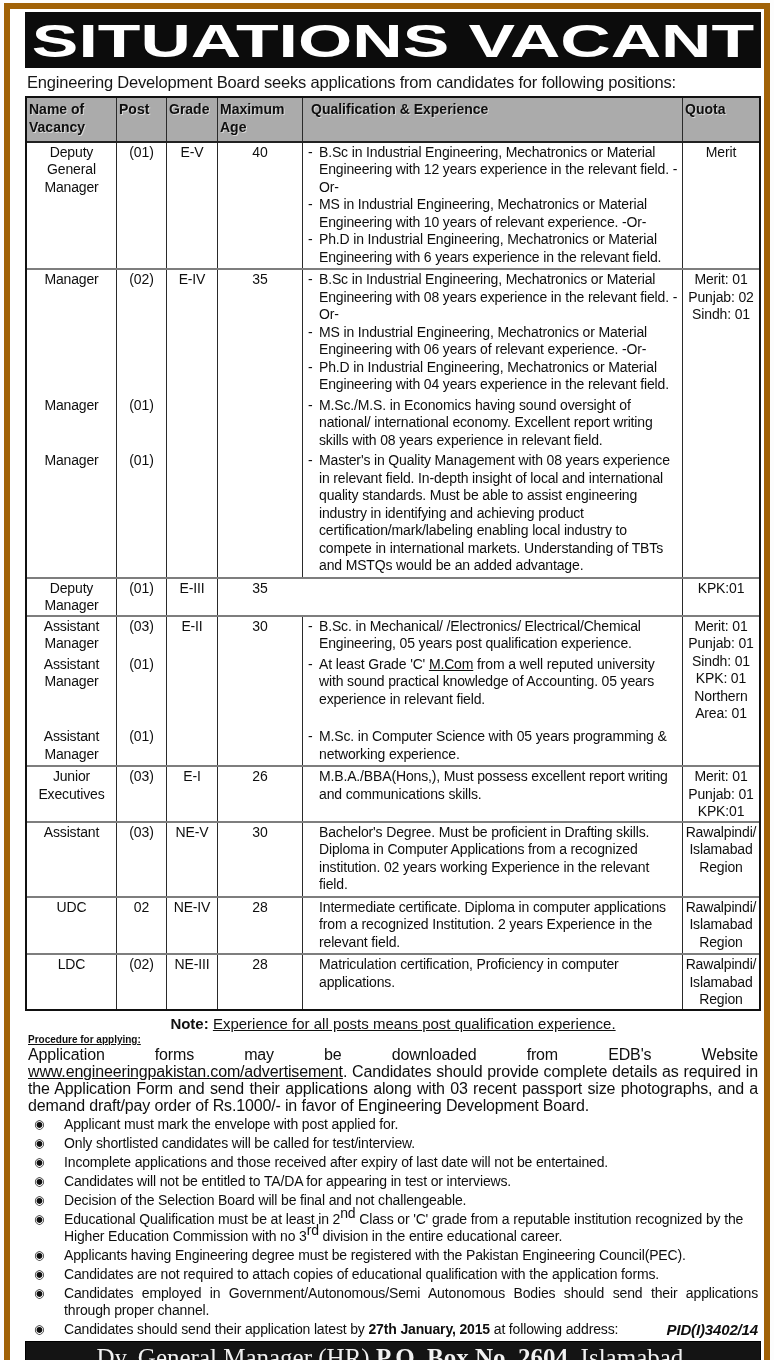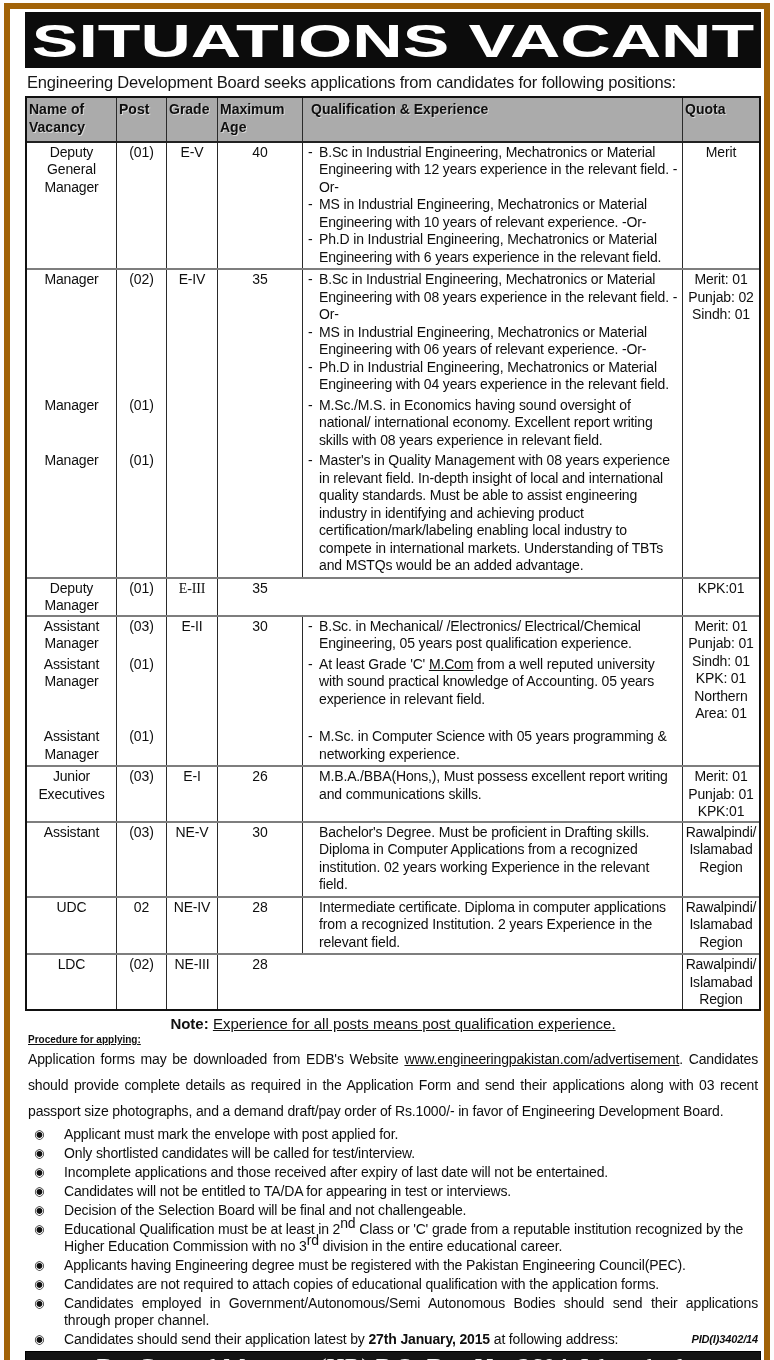--- a/index.html
+++ b/index.html
@@ -31,27 +31,27 @@
   .qitem .dash{flex:none;width:11px;}
   .qitem .qtext{flex:1;}
   .gap{padding-top:18px;}
   u,.u{text-decoration:underline;}
   .b{font-weight:bold;}
   sup{font-size:14px;line-height:0;}
 
   .note-row{text-align:center;font-size:15px;margin:4px 0 2px 0;color:#111;}
   .proc{padding:0 3px;}
   .proc-heading{font-weight:bold;text-decoration:underline;font-size:10px;margin:1px 0 1px 0;}
-  .intro{font-size:14px;line-height:26px;text-align:justify;letter-spacing:-0.15px;}
+  .intro{font-size:16px;line-height:17px;text-align:justify;letter-spacing:-0.15px;}
   .bullets{margin:2px 0 0 0;padding:0;list-style:none;}
   .bullets li{display:flex;margin:2px 0;font-size:14px;line-height:17px;letter-spacing:-0.15px;}
   .bullets .bullet-icon{flex:none;width:13px;margin:0 17px 0 6px;font-size:12px;line-height:17px;}
   .bullets li.justify .btext{text-align:justify;}
   .btext{flex:1;}
-  .pid{flex:none;margin-left:auto;padding-left:8px;font-style:italic;font-weight:bold;font-size:11px;align-self:flex-end;}
+  .pid{flex:none;margin-left:auto;padding-left:8px;font-style:italic;font-weight:bold;font-size:15px;align-self:flex-end;}
 
   .footer-bar{margin-top:3px;background:#141414;border:1px solid #000;color:#f2f2f2;text-align:center;
               font-family:"Liberation Serif","DejaVu Serif",serif;font-size:25px;padding:2px 0 6px 0;}
   .download-note{color:#ff0000;font-weight:bold;font-size:19.5px;text-align:center;margin-top:10px;
                  font-family:"Liberation Sans",sans-serif;}
 </style>
 </head>
 <body>
 
 <div class="frame">
@@ -135,21 +135,21 @@
           <div class="cell grade-cell bl" style="grid-area: 1 / 3 / span 3;">E-IV</div>
           <div class="cell age-cell bl" style="grid-area: 1 / 4 / span 3;">35</div>
           <div class="cell quota-cell pre bl" style="grid-area: 1 / 6 / span 3;">Merit: 01
 Punjab: 02
 Sindh: 01</div>
         </div>
         <div class="block">
           <div class="cell name-cell pre" style="grid-area: 1 / 1;">Deputy
 Manager</div>
           <div class="cell post-cell bl" style="grid-area: 1 / 2;">(01)</div>
-          <div class="cell grade-cell bl" style="grid-area: 1 / 3 / span 1; font-family: Liberation Serif, serif;">E-III</div>
+          <div class="cell grade-cell bl" style="grid-area: 1 / 3 / span 1;">E-III</div>
           <div class="cell age-cell bl" style="grid-area: 1 / 4 / span 1;">35</div>
           <div class="cell quota-cell pre bl" style="grid-area: 1 / 6 / span 1;">KPK:01</div>
         </div>
         <div class="block">
           <div class="cell name-cell pre" style="grid-area: 1 / 1;">Assistant
 Manager</div>
           <div class="cell post-cell bl" style="grid-area: 1 / 2;">(03)</div>
           <div class="cell qual-cell bl" style="grid-area: 1 / 5;">
             <div class="qitem">
               <div class="dash">-</div>
@@ -225,20 +225,26 @@
           </div>
           <div class="cell grade-cell bl" style="grid-area: 1 / 3 / span 1;">NE-IV</div>
           <div class="cell age-cell bl" style="grid-area: 1 / 4 / span 1;">28</div>
           <div class="cell quota-cell pre bl" style="grid-area: 1 / 6 / span 1;">Rawalpindi/
 Islamabad
 Region</div>
         </div>
         <div class="block">
           <div class="cell name-cell pre" style="grid-area: 1 / 1;">LDC</div>
           <div class="cell post-cell bl" style="grid-area: 1 / 2;">(02)</div>
+          <div class="cell qual-cell bl" style="grid-area: 1 / 5;">
+            <div class="qitem">
+              <div class="dash"></div>
+              <div class="qtext">Matriculation certification, Proficiency in computer applications.</div>
+            </div>
+          </div>
           <div class="cell grade-cell bl" style="grid-area: 1 / 3 / span 1;">NE-III</div>
           <div class="cell age-cell bl" style="grid-area: 1 / 4 / span 1;">28</div>
           <div class="cell quota-cell pre bl" style="grid-area: 1 / 6 / span 1;">Rawalpindi/
 Islamabad
 Region</div>
         </div>
       </div>
   </div>
 
   <div class="note-row"><span class="b">Note: </span><span class="u">Experience for all posts means post qualification experience.</span></div>

